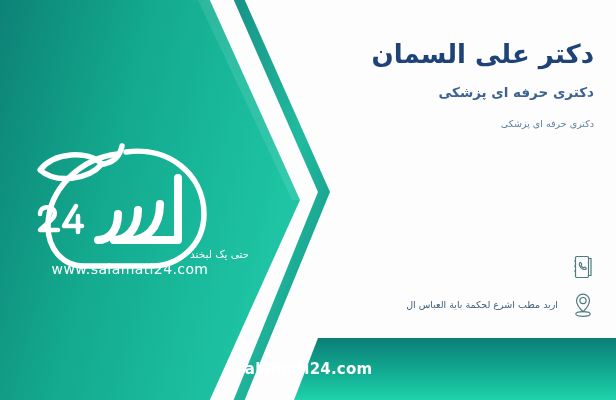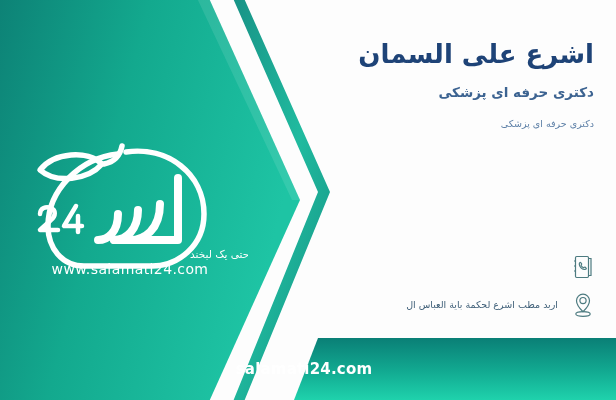--- a/index.html
+++ b/index.html
@@ -178,21 +178,21 @@
         <path d="M58,88 L46,108 L64,108 M60,98 L60,114"></path>
       </g>
 
       <text x="172" y="140" text-anchor="end" fill="#ffffff" font-size="10.5" font-family="DejaVu Sans, sans-serif" direction="rtl">براحتی یک لبخند</text>
 
       <text x="112" y="156" text-anchor="middle" fill="#ffffff" font-size="14" letter-spacing="0.4" font-family="DejaVu Sans, sans-serif">www.salamati24.com</text>
     </svg>
   </div>
 
   <div id="rightcol">
-    <div id="doc-name">اشرع علی السمان</div>
+    <div id="doc-name">دکتر علی السمان</div>
     <div id="doc-spec">دکتری حرفه ای پزشکی</div>
     <div id="doc-spec2">دکتری حرفه ای پزشکی</div>
   </div>
 
   <div id="contact">
 
     <div class="crow">
       <span class="cicon">
         <svg width="20" height="24" viewBox="0 0 20 24" fill="none" stroke="currentColor" stroke-width="1.2">
           <rect x="2.5" y="1.5" width="13" height="21" rx="1.2"></rect>

